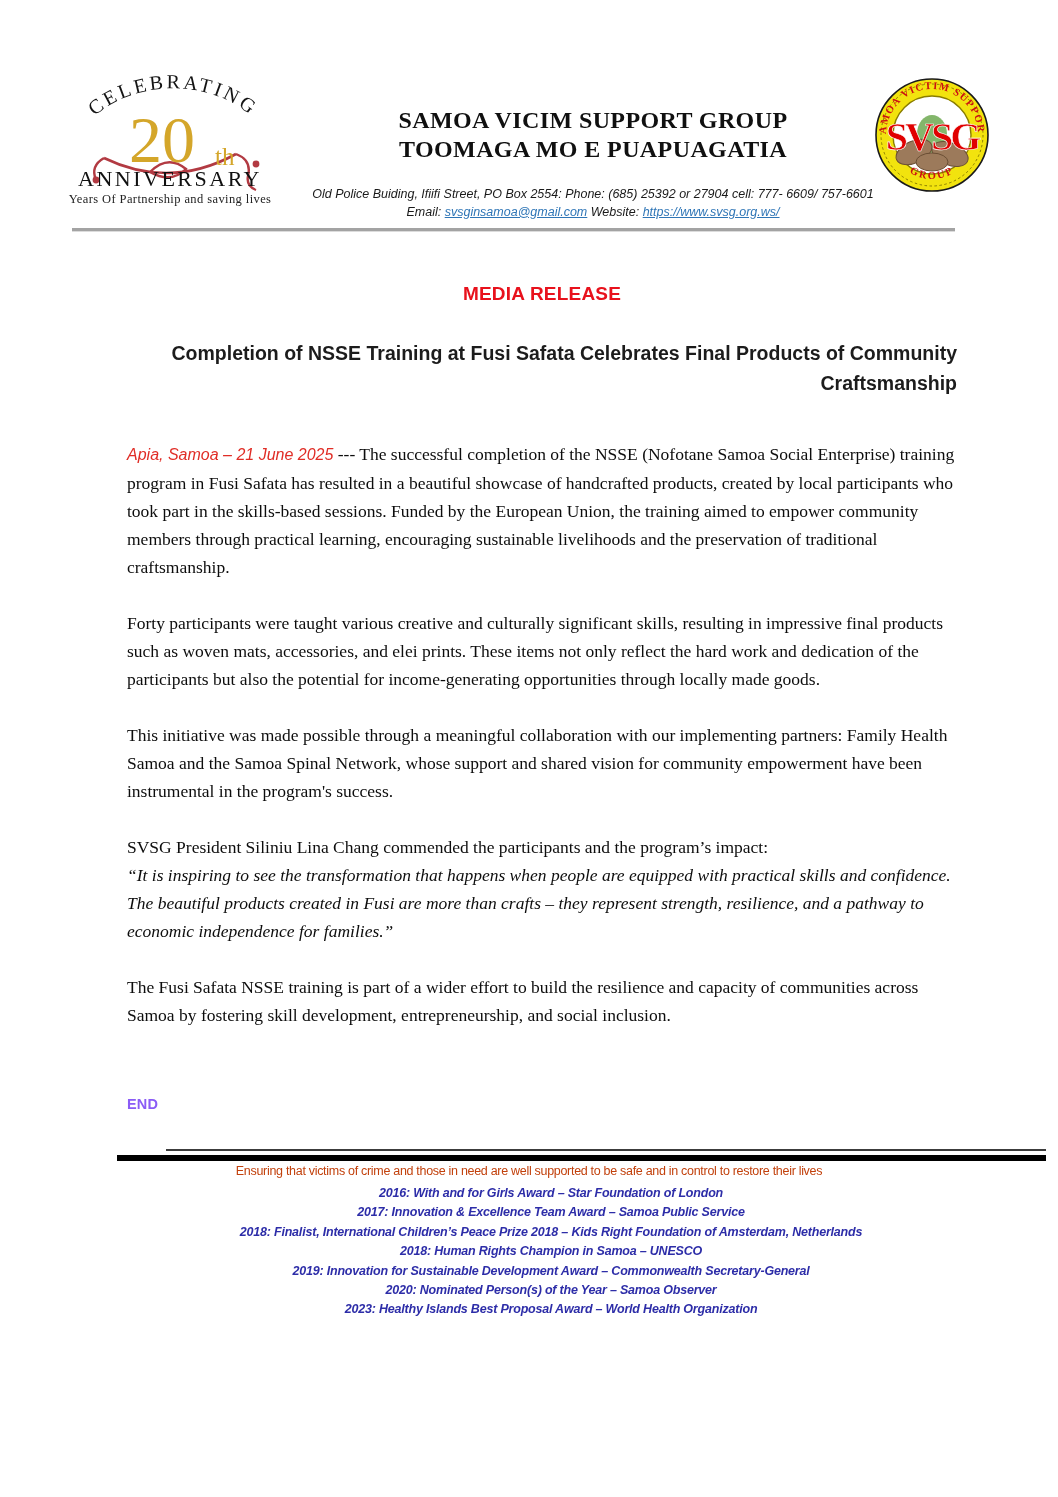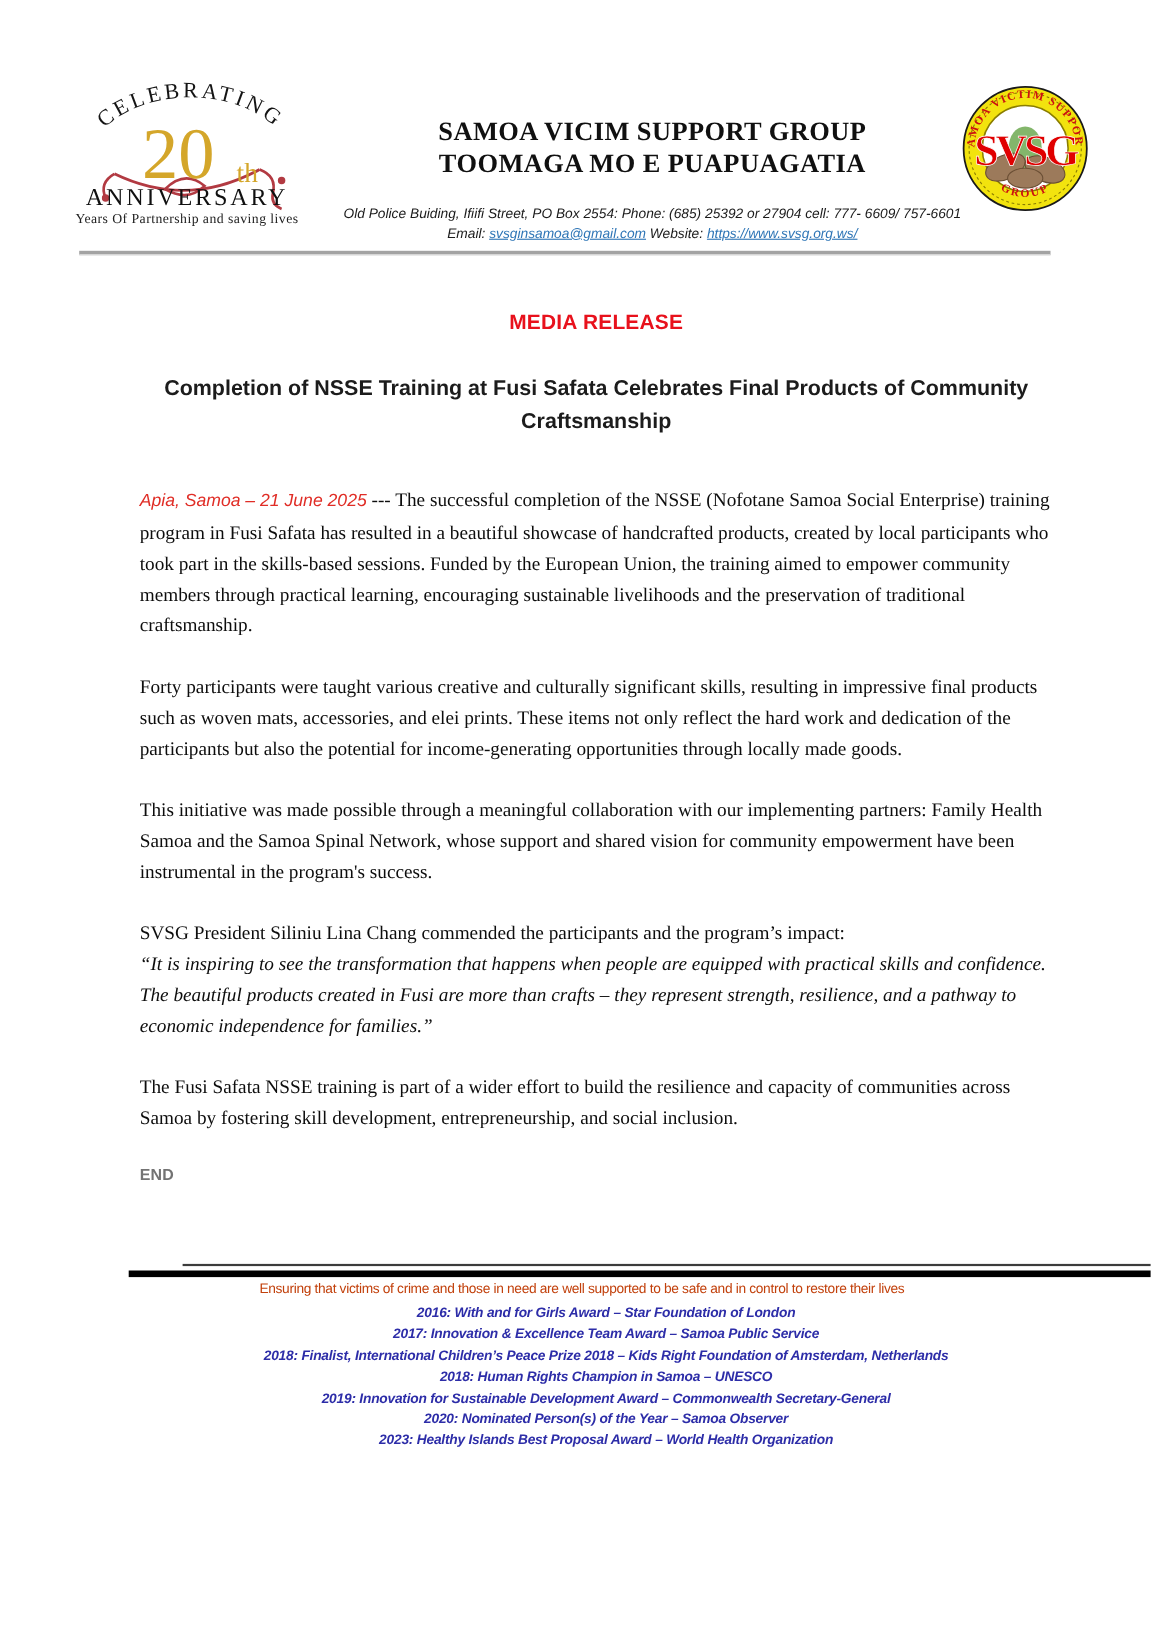--- a/index.html
+++ b/index.html
@@ -15,27 +15,27 @@
   .contact{margin-top:22px;font-family:"Liberation Sans", sans-serif;font-style:italic;
            font-size:12.5px;line-height:17.5px;color:#1a1a1a;}
   .contact a{color:#2e75b6;text-decoration:underline;cursor:pointer;}
   .header-divider{position:absolute;top:228px;left:72px;width:883px;height:3px;
                   background:#a3a3a3;border-bottom:1px solid #dcdcdc;}
   
   .content{position:absolute;left:127px;top:283px;width:830px;}
   .kicker{font-family:"Liberation Sans", sans-serif;font-weight:bold;font-size:19px;
           line-height:22px;text-align:center;color:#e8111c;letter-spacing:.2px;}
   .title{margin-top:33px;font-family:"Liberation Sans", sans-serif;font-weight:bold;
-         font-size:19.5px;line-height:30px;text-align:center;color:#1c1c1c;}
+         font-size:19.5px;line-height:30px;text-align:right;color:#1c1c1c;}
   .para{margin:28px 0 0 0;font-size:17.5px;line-height:28px;color:#0d0d0d;}
   .para.first{margin-top:42px;}
   .dateline{font-family:"Liberation Sans", sans-serif;font-style:italic;font-size:16px;color:#e02d26;}
   .quote{font-style:italic;}
-  .end-label{margin-top:31px;font-family:"Liberation Sans", sans-serif;font-weight:bold;
-             font-size:14.5px;color:#737373;letter-spacing:.2px;}
+  .end-label{margin-top:67px;font-family:"Liberation Sans", sans-serif;font-weight:bold;
+             font-size:14.5px;color:#8b5cf6;letter-spacing:.2px;}
   .end-thin{position:absolute;top:1149px;left:166px;width:880px;height:2px;background:#3c3c3c;}
   .end-thick{position:absolute;top:1155px;left:117px;width:929px;height:6px;background:#000;}
   
   .footer{position:absolute;top:1163px;left:0;width:1058px;text-align:center;}
   .motto{font-family:"Liberation Sans", sans-serif;font-size:12.5px;line-height:16px;
          color:#c2410c;letter-spacing:-0.3px;}
   .awards{margin-top:5px;padding-left:44px;}
   .award{font-family:"Liberation Sans", sans-serif;font-weight:bold;font-style:italic;
          font-size:12.5px;line-height:19.4px;color:#2d2da8;letter-spacing:-0.2px;}
 </style>

